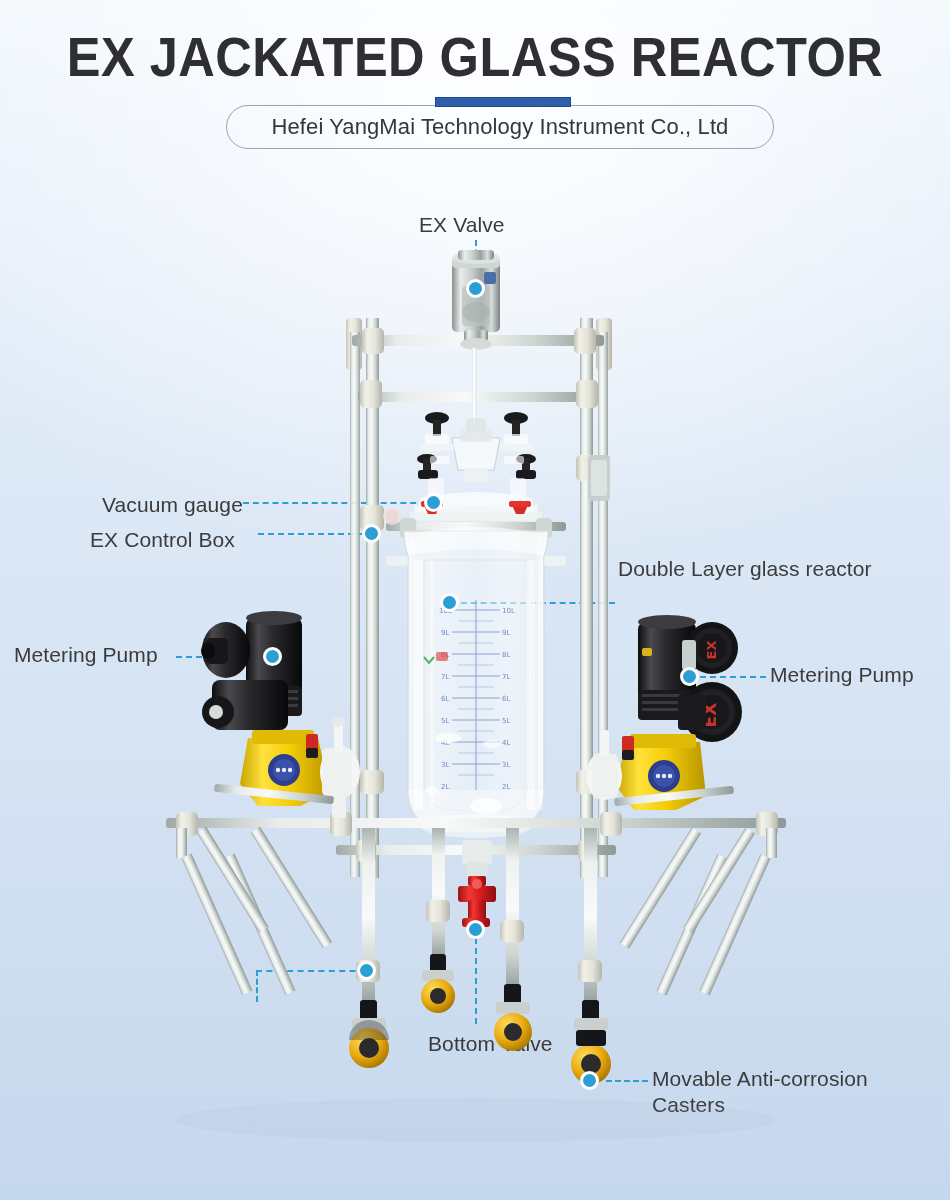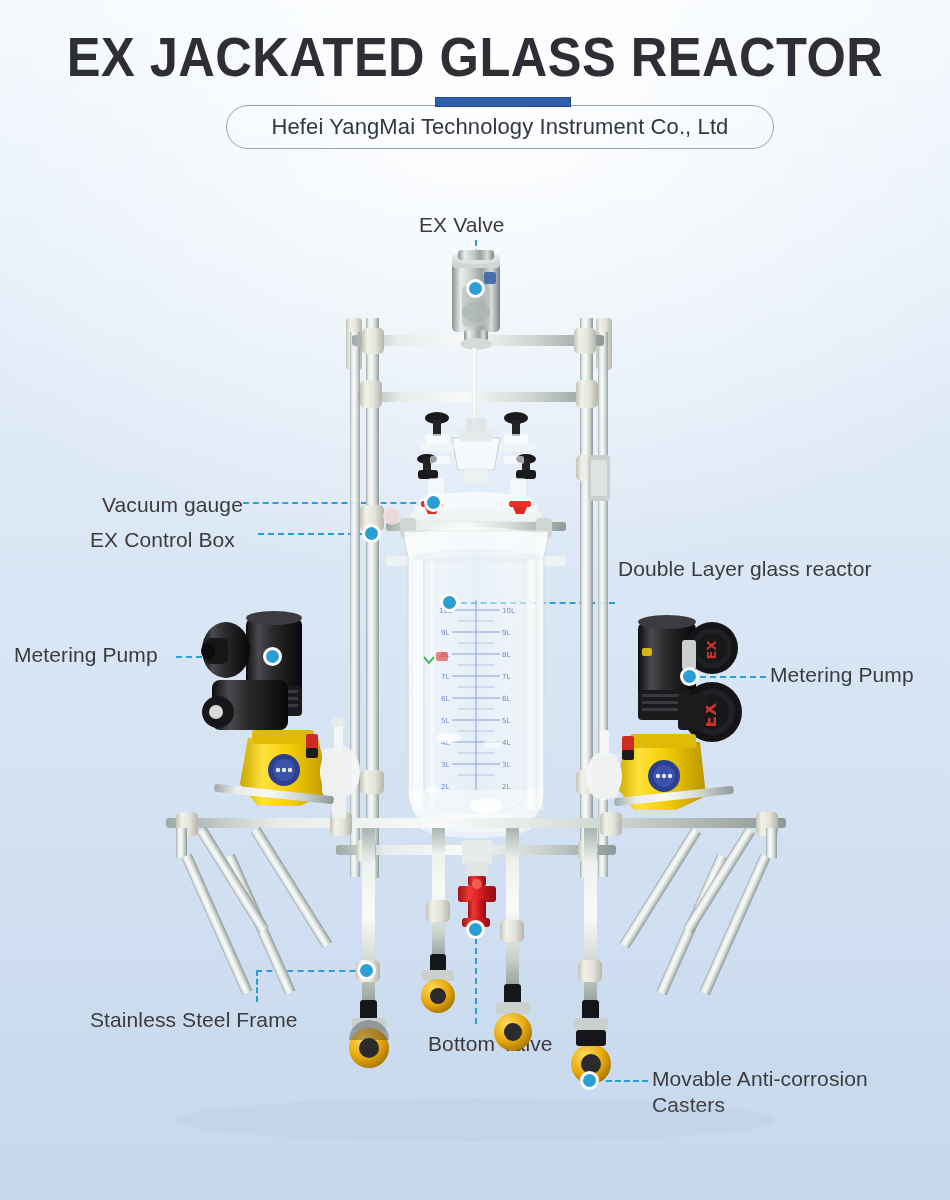--- a/index.html
+++ b/index.html
@@ -539,21 +539,20 @@
   <div class="dot" style="left:263px; top:647px;"></div>
 
   <div class="label" style="left:618px; top:556px;">Double Layer glass reactor</div>
   <div class="lead-h" style="left:451px; top:602px; width:164px;"></div>
   <div class="dot" style="left:440px; top:593px;"></div>
 
   <div class="label" style="left:770px; top:662px;">Metering Pump</div>
   <div class="lead-h" style="left:700px; top:676px; width:66px;"></div>
   <div class="dot" style="left:680px; top:667px;"></div>
 
-  <div class="label" style="left:90px; top:1007px;">Stainless Steel Frame</div>
   <div class="lead-elbow" style="left:256px; top:970px; width:110px; height:32px;"></div>
   <div class="dot" style="left:357px; top:961px;"></div>
 
   <div class="label" style="left:428px; top:1031px;">Bottom Valve</div>
   <div class="lead-v" style="left:475px; top:938px; height:86px;"></div>
   <div class="dot" style="left:466px; top:920px;"></div>
 
   <div class="label two-line" style="left:652px; top:1066px; width:256px;">Movable Anti-corrosion Casters</div>
   <div class="lead-h" style="left:606px; top:1080px; width:42px;"></div>
   <div class="dot" style="left:580px; top:1071px;"></div>

